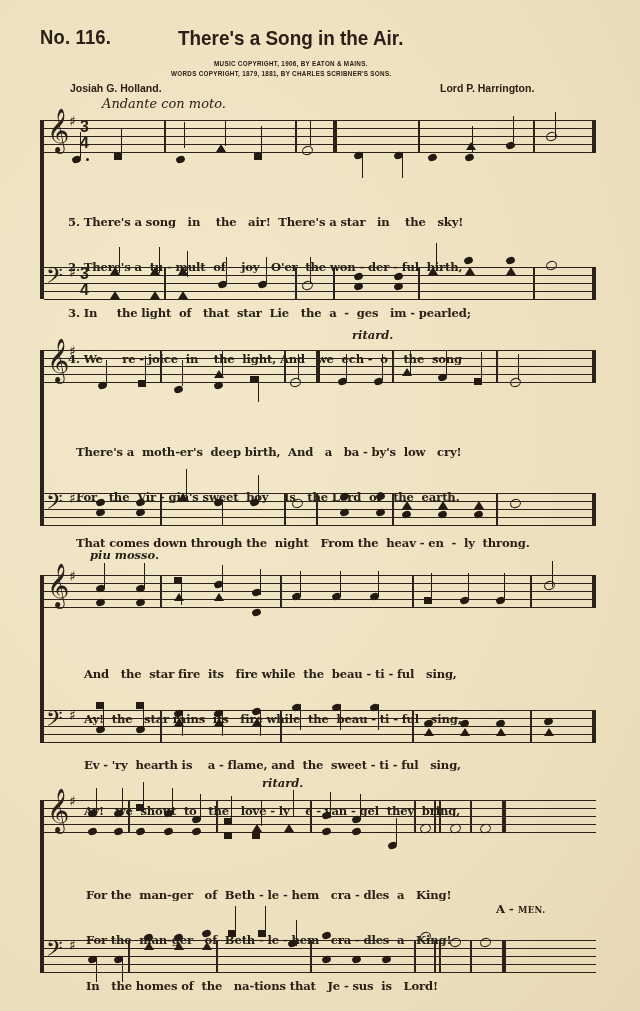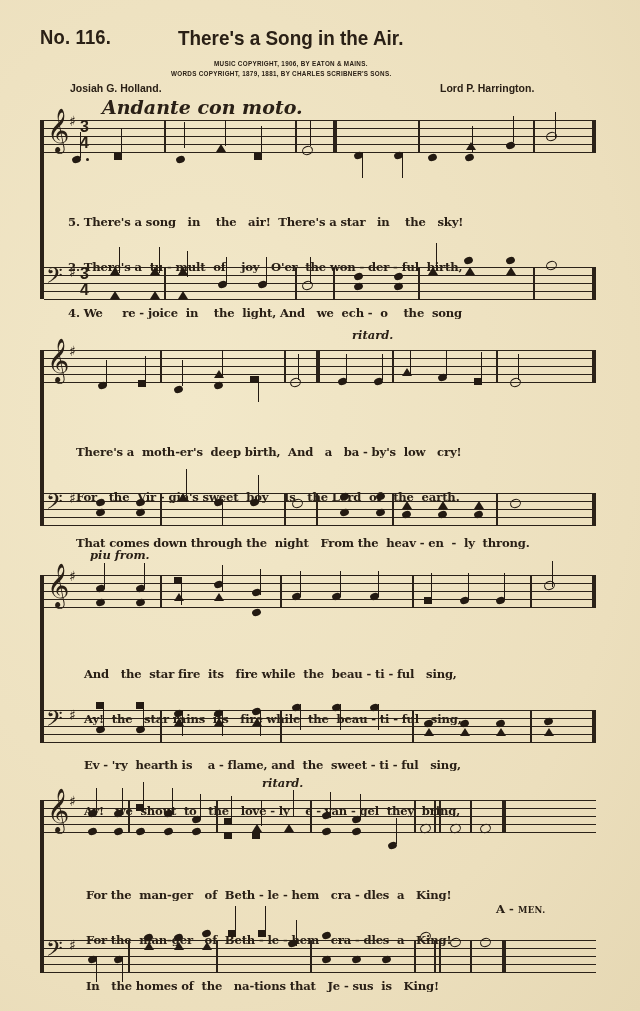--- a/index.html
+++ b/index.html
@@ -12,21 +12,21 @@
   }
   .abs { position: absolute; }
   .hymn-no { left: 40px; top: 26px; font-family: "Liberation Sans", sans-serif; font-weight: bold; font-size: 20px; letter-spacing: 0.2px; transform: scaleX(0.92); transform-origin: left; }
   .title { left: 178px; top: 26px; font-family: "Liberation Sans", sans-serif; font-weight: bold; font-size: 21px; transform: scaleX(0.9); transform-origin: left; white-space: nowrap; }
   .copy { font-family: "Liberation Sans", sans-serif; font-weight: bold; font-size: 6.3px; letter-spacing: 0.3px; white-space: nowrap; }
   .copy1 { left: 214px; top: 60px; }
   .copy2 { left: 171px; top: 70px; }
   .author { font-family: "Liberation Sans", sans-serif; font-weight: bold; font-size: 10.5px; top: 82px; white-space: nowrap; }
   .author-l { left: 70px; }
   .author-r { left: 440px; }
-  .tempo { font-family: "DejaVu Serif", serif; font-style: italic; font-size: 19px; white-space: nowrap; font-weight: bold; }
+  .tempo { font-family: "DejaVu Serif", serif; font-style: italic; font-size: 13px; white-space: nowrap; }
   .tempo.bold { font-weight: bold; font-size: 11.5px; }
 
   .staff { position: absolute; left: 44px; width: 552px; height: 32px; }
   .staff .line { position: absolute; left: 0; right: 0; height: 1.4px; background: #2b2219; }
   .staff .l0 { top: 0; } .staff .l1 { top: 8px; } .staff .l2 { top: 16px; } .staff .l3 { top: 24px; } .staff .l4 { top: 32px; }
   .bar { position: absolute; top: 0; width: 1.6px; height: 33px; background: #2b2219; }
   .bar.thick { width: 4px; }
   .brace { position: absolute; left: 40px; width: 4px; background: #2b2219; }
   .clef { position: absolute; font-family: "DejaVu Serif", serif; line-height: 1; }
   .treble { left: 3px; top: -9px; font-size: 38px; }
@@ -51,21 +51,21 @@
 
 <div class="abs hymn-no">No. 116.</div>
 <div class="abs title">There's a Song in the Air.</div>
 <div class="abs copy copy1">MUSIC COPYRIGHT, 1906, BY EATON &amp; MAINS.</div>
 <div class="abs copy copy2">WORDS COPYRIGHT, 1879, 1881, BY CHARLES SCRIBNER'S SONS.</div>
 <div class="abs author author-l">Josiah G. Holland.</div>
 <div class="abs author author-r">Lord P. Harrington.</div>
 
 <div class="abs tempo" style="left:102px; top:96px;">Andante con moto.</div>
 <div class="abs tempo bold" style="left:352px; top:328px;">ritard.</div>
-<div class="abs tempo bold" style="left:90px; top:548px;">piu from.</div>
+<div class="abs tempo bold" style="left:90px; top:548px;">piu mosso.</div>
 <div class="abs tempo bold" style="left:262px; top:776px;">ritard.</div>
 
 <div class="brace" style="top:120px; height:179px;"></div>
 <div class="staff" style="top:120px;">
   <div class="line l0"></div>
     <div class="line l1"></div>
     <div class="line l2"></div>
     <div class="line l3"></div>
     <div class="line l4"></div>
   <span class="clef treble">𝄞</span>
@@ -100,20 +100,21 @@
     <div class="stem" style="left:469px;top:-4px"></div>
   <div class="bar" style="left:489px"></div>
   <div class="note open" style="left:502px;top:12px"></div>
     <div class="stem" style="left:511px;top:-8px"></div>
   <div class="bar thick" style="left:548px"></div>
 </div>
 
 <div class="lyrics" style="left:68px; top:184px;">
   <span class="row">5. There's a song   in    the   air!  There's a star   in    the   sky!</span>
   <span class="row">2. There's a  tu - mult  of    joy   O'er  the won - der - ful  birth,</span>
+  <span class="row">3. In     the light  of   that  star  Lie   the  a  -  ges   im - pearled;</span>
   <span class="row">4. We     re - joice  in    the  light, And   we  ech -  o    the  song</span>
 </div>
 
 <div class="staff" style="top:267px;">
   <div class="line l0"></div>
     <div class="line l1"></div>
     <div class="line l2"></div>
     <div class="line l3"></div>
     <div class="line l4"></div>
   <span class="clef bass">𝄢</span>
@@ -384,21 +385,21 @@
     <div class="bar" style="left:395px"></div>
   <div class="note open" style="left:406px;top:24px"></div>
   <div class="bar" style="left:426px"></div>
   <div class="note open" style="left:436px;top:24px"></div>
   <div class="bar thick" style="left:458px"></div>
 </div>
 
 <div class="lyrics" style="left:86px; top:857px;">
   <span class="row">For the  man-ger   of  Beth - le - hem   cra - dles  a   King!</span>
   <span class="row">For the  man-ger   of  Beth - le - hem   cra - dles  a   King!</span>
-  <span class="row">In   the homes of  the   na-tions that   Je - sus  is   King!</span>
+  <span class="row">In   the homes of  the   na-tions that   Je - sus  is   Lord!</span>
   
 </div>
 <div class="amen" style="left:496px; top:902px;">
   <span>A -</span> <span class="sc">MEN.</span>
 </div>
 
 <div class="staff" style="top:940px;">
   <div class="line l0"></div>
     <div class="line l1"></div>
     <div class="line l2"></div>

